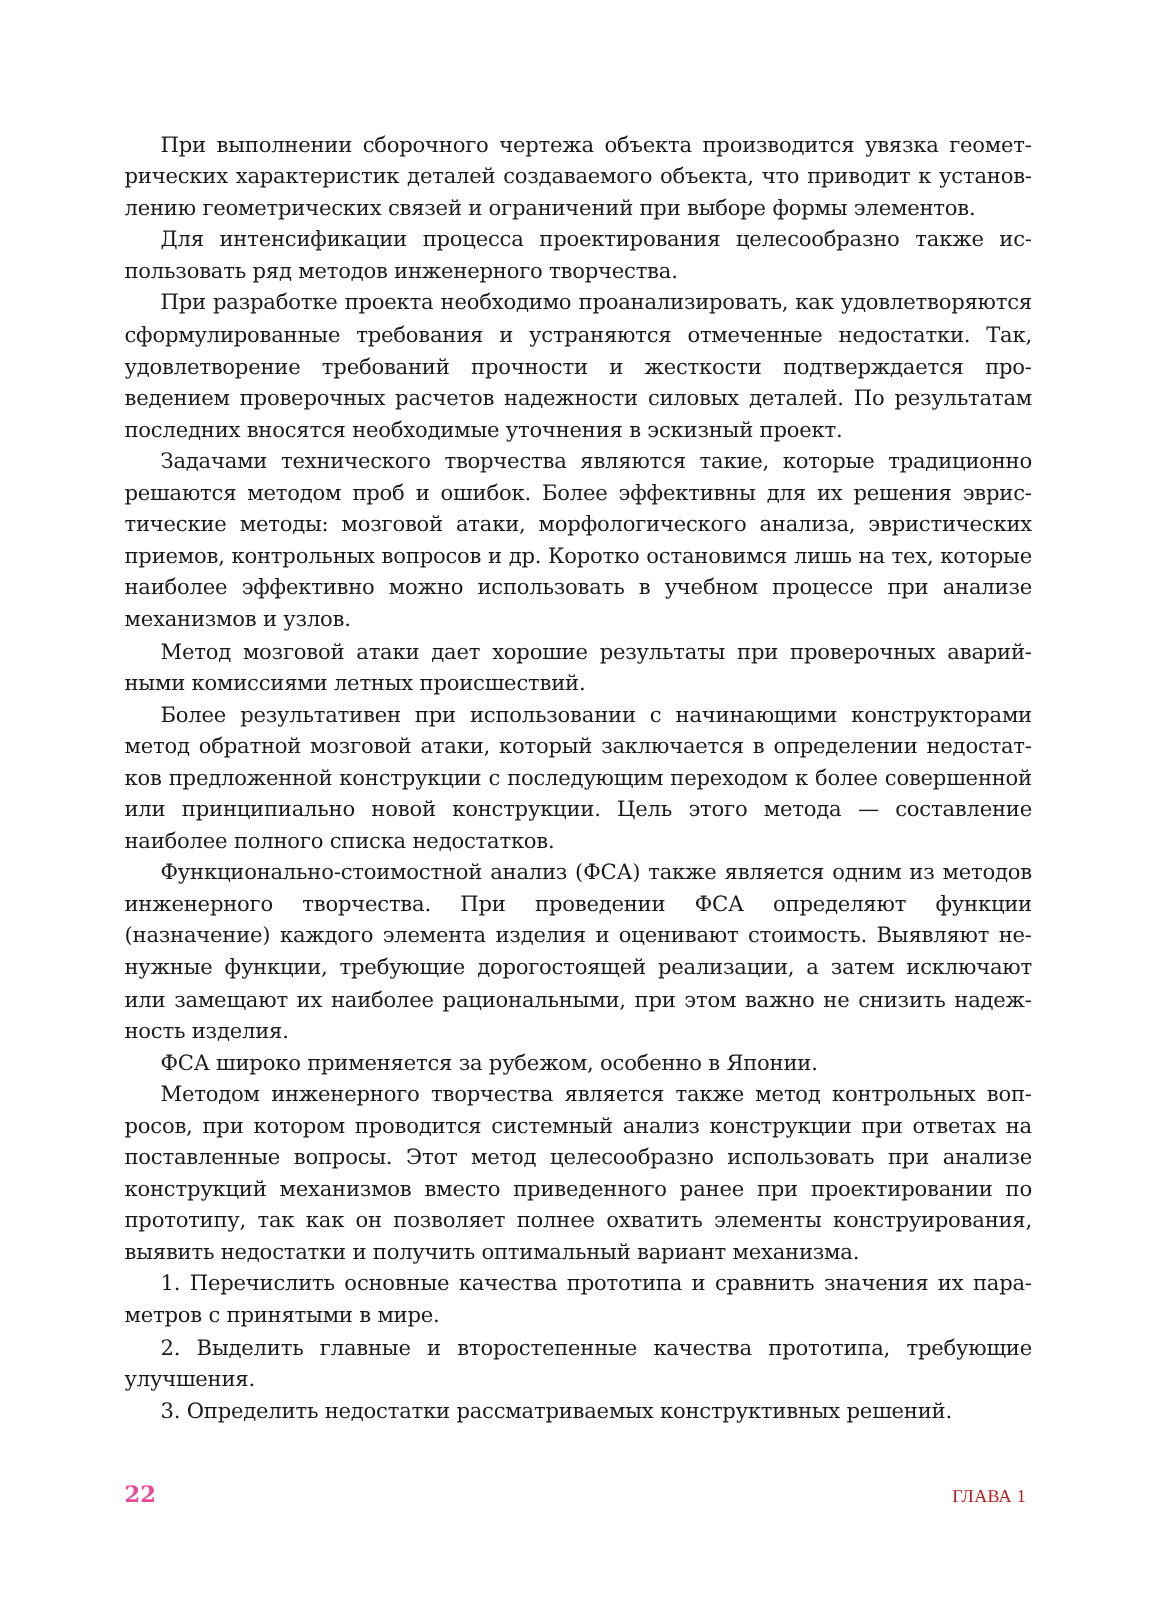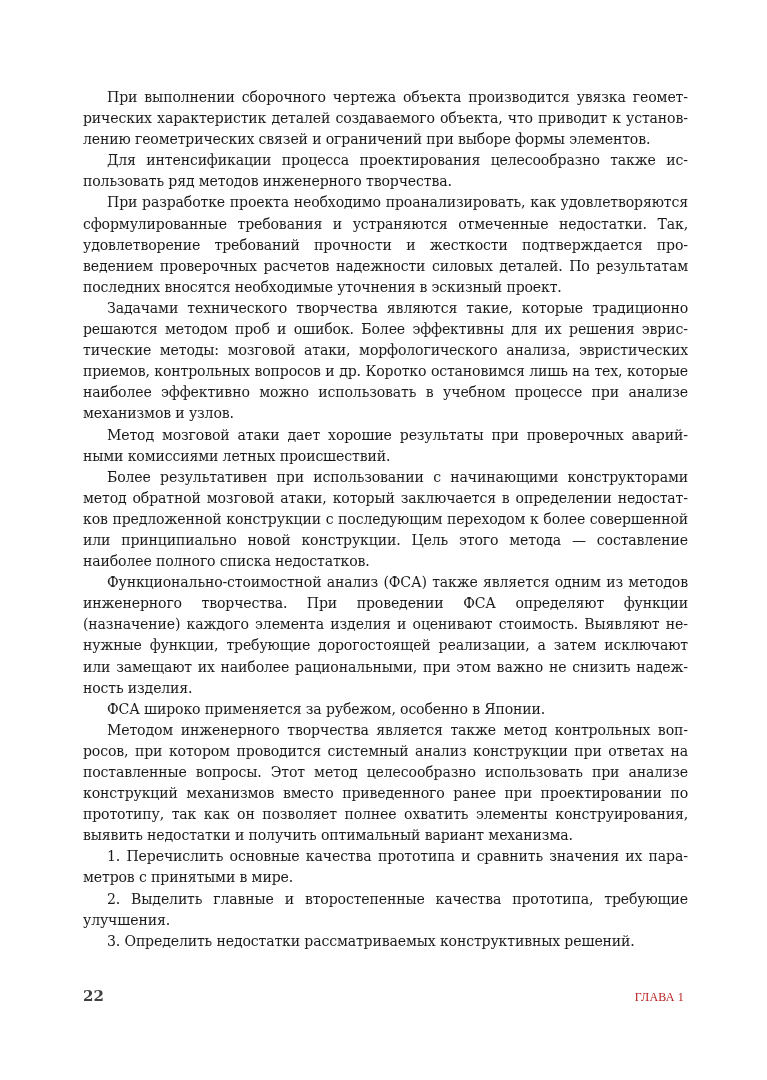--- a/index.html
+++ b/index.html
@@ -31,21 +31,21 @@
       hyphens: manual;
       letter-spacing: -0.15px;
     }
     .footer-num {
       position: absolute;
       left: 83px;
       top: 987px;
       font-family: "DejaVu Serif", "Liberation Serif", serif;
       font-weight: bold;
       font-size: 15px;
-      color: #404040;
+      color: #ec4899;
     }
     .footer-chapter {
       position: absolute;
       right: 83px;
       top: 990px;
       font-family: "Liberation Serif", "DejaVu Serif", serif;
       font-size: 12px;
       color: #b91c1c;
       letter-spacing: 0.2px;
     }

